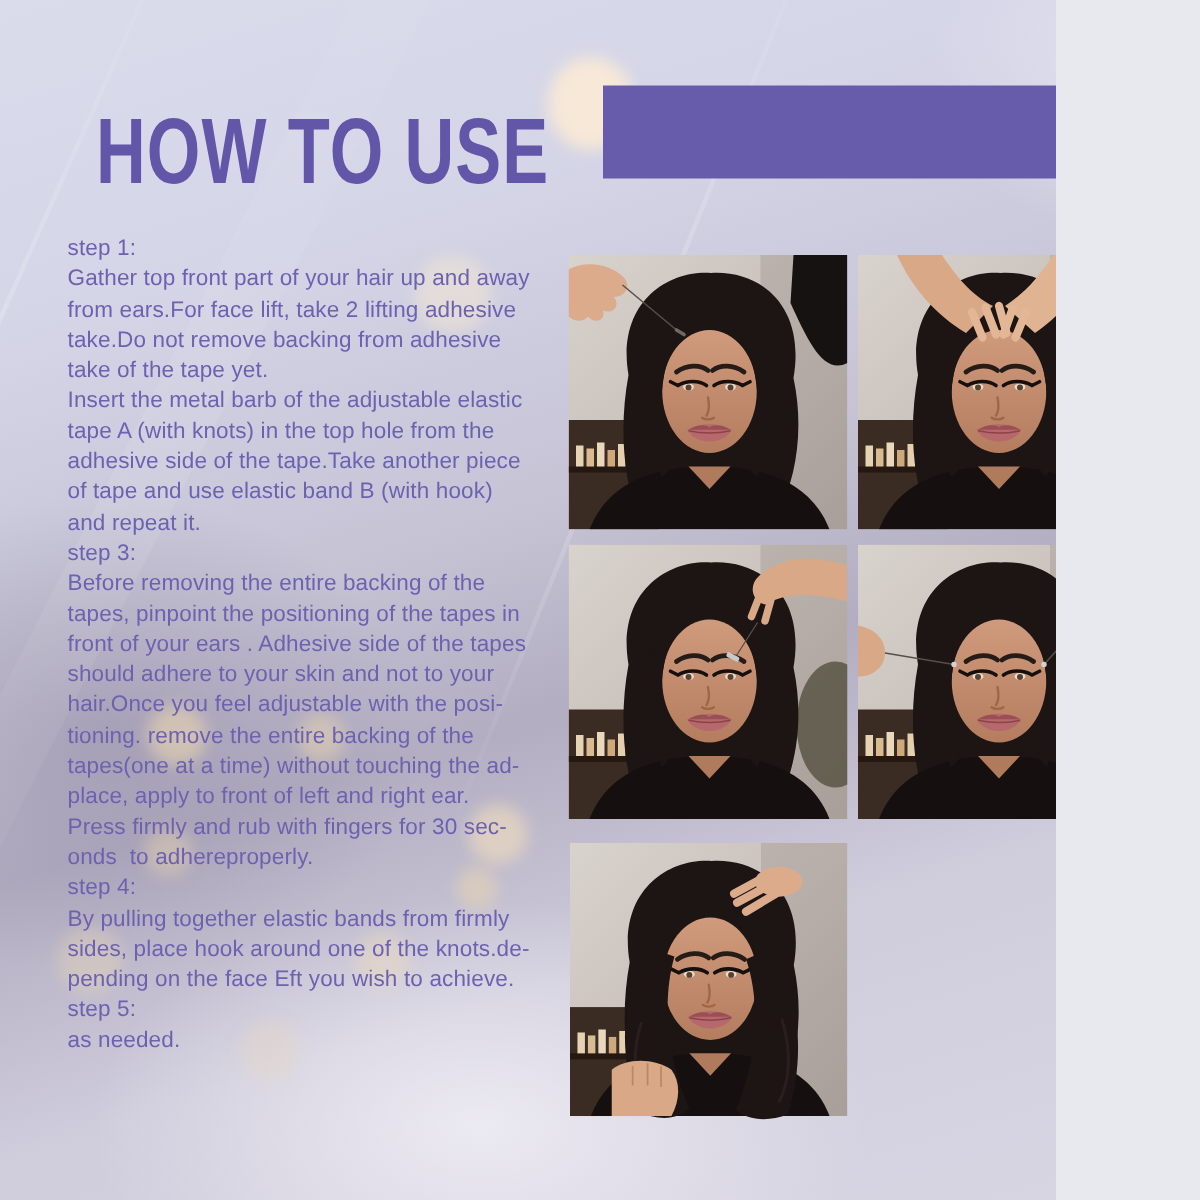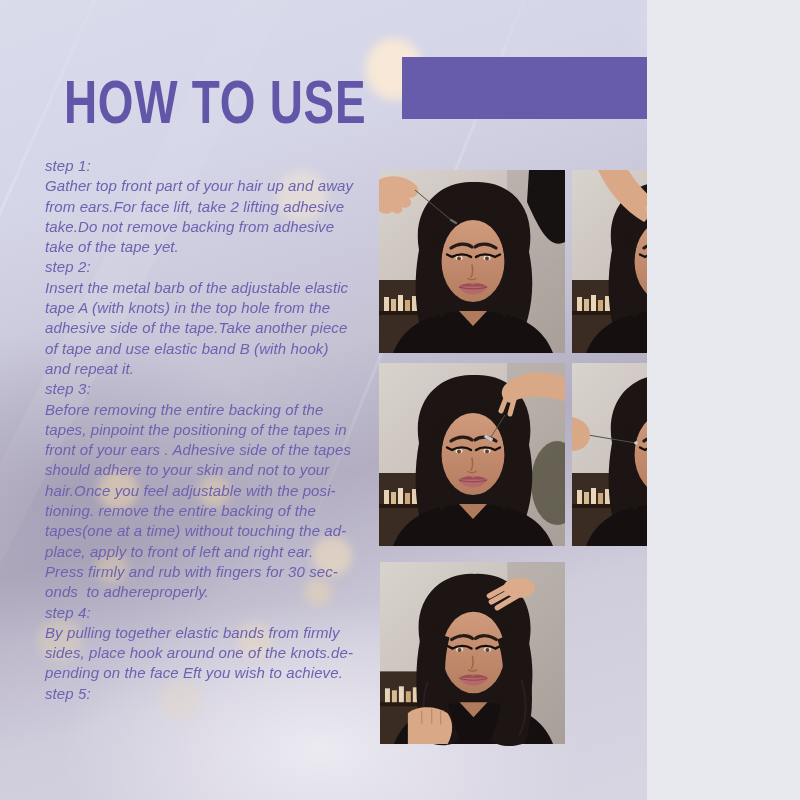--- a/index.html
+++ b/index.html
@@ -1,17 +1,17 @@
 <!DOCTYPE html>
 <html><head>
 <meta charset="utf-8">
 <style>
   html,body{margin:0;padding:0;background:#e8e8ef;}
   .canvas{
-    position:relative;width:647px;height:800px;overflow:hidden;
+    position:relative;width:704px;height:800px;overflow:hidden;
     font-family:"Liberation Sans", sans-serif;
     background:linear-gradient(163deg,#dadcec 0%,#d4d5e7 22%,#c5c2d4 45%,#b2adc1 58%,#cfccdc 76%,#d8d5e3 100%);
   }
   .bg-layer{position:absolute;inset:0;pointer-events:none;}
   .glow{position:absolute;border-radius:50%;pointer-events:none;}
   .glow-dark{width:420px;height:320px;left:-140px;top:330px;background:radial-gradient(closest-side,rgba(148,140,165,.55),rgba(148,140,165,0));}
   .glow-bright{width:520px;height:300px;left:60px;top:600px;background:radial-gradient(closest-side,rgba(244,242,247,.75),rgba(244,242,247,0));}
   .glow-topright{width:300px;height:220px;left:620px;top:-60px;background:radial-gradient(closest-side,rgba(232,230,244,.8),rgba(232,230,244,0));}
   .bokeh{position:absolute;border-radius:50%;filter:blur(5px);pointer-events:none;}
   .streak{position:absolute;pointer-events:none;background:linear-gradient(to bottom,rgba(255,255,255,0),rgba(255,255,255,.45),rgba(255,255,255,0));transform-origin:top center;}
@@ -52,30 +52,29 @@
     <div class="bokeh" style="left:38px;top:618px;width:44px;height:44px;background:rgba(233,214,180,.4)"></div>
     <div class="bokeh" style="left:237px;top:622px;width:36px;height:36px;background:rgba(239,220,186,.45)"></div>
     <div class="bokeh" style="left:160px;top:680px;width:40px;height:40px;background:rgba(233,216,188,.35)"></div>
     <div class="bokeh" style="left:754px;top:282px;width:36px;height:36px;background:rgba(240,224,200,.5)"></div>
     <div class="bokeh" style="left:767px;top:318px;width:24px;height:24px;background:rgba(237,220,192,.45)"></div>
   </div>
 
   <h1 class="title" style="color: rgb(97, 86, 168);">HOW TO USE</h1>
   <div class="accent-bar" style="background: rgb(103, 92, 171);"></div>
 
-  <div class="instructions" style="color: rgb(109, 98, 176); font-style: italic;">
+  <div class="instructions" style="color: rgb(109, 98, 176);">
       <div>
         <div class="step-label">step 1:</div>
         <div class="step-line">Gather top front part of your hair up and away</div>
         <div class="step-line">from ears.For face lift, take 2 lifting adhesive</div>
         <div class="step-line">take.Do not remove backing from adhesive</div>
         <div class="step-line">take of the tape yet.</div>
       </div>
       <div>
-        <div class="step-label">step 2:</div>
         <div class="step-line">Insert the metal barb of the adjustable elastic</div>
         <div class="step-line">tape A (with knots) in the top hole from the</div>
         <div class="step-line">adhesive side of the tape.Take another piece</div>
         <div class="step-line">of tape and use elastic band B (with hook)</div>
         <div class="step-line">and repeat it.</div>
       </div>
       <div>
         <div class="step-label">step 3:</div>
         <div class="step-line">Before removing the entire backing of the</div>
         <div class="step-line">tapes, pinpoint the positioning of the tapes in</div>
@@ -89,20 +88,21 @@
         <div class="step-line">onds  to adhereproperly.</div>
       </div>
       <div>
         <div class="step-label">step 4:</div>
         <div class="step-line">By pulling together elastic bands from firmly</div>
         <div class="step-line">sides, place hook around one of the knots.de-</div>
         <div class="step-line">pending on the face Eft you wish to achieve.</div>
       </div>
       <div>
         <div class="step-label">step 5:</div>
+        <div class="step-line">as needed.</div>
       </div>
     </div>
 
   <svg width="0" height="0" style="position:absolute" aria-hidden="true">
     <defs>
       <linearGradient id="wallGrad" x1="0" y1="0" x2="1" y2="1">
         <stop offset="0" stop-color="#d9d3cd"></stop>
         <stop offset="0.55" stop-color="#c7bfb9"></stop>
         <stop offset="1" stop-color="#b0a7a1"></stop>
       </linearGradient>

